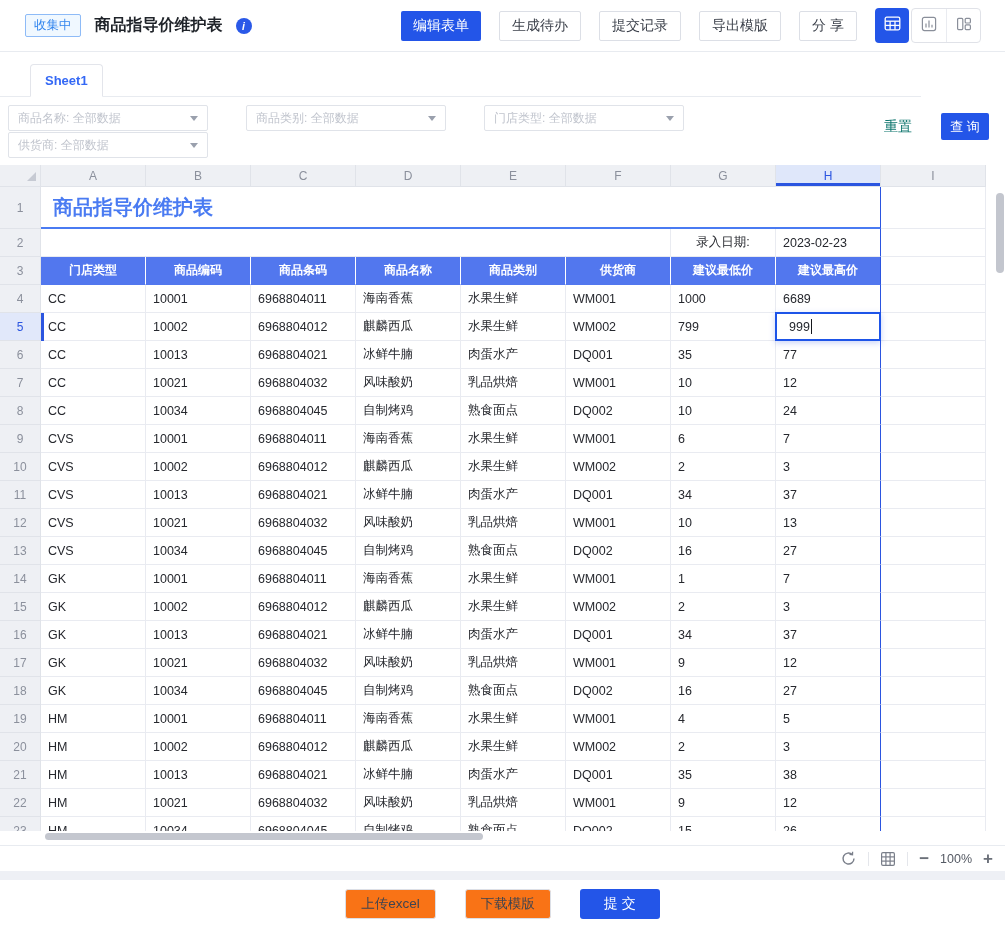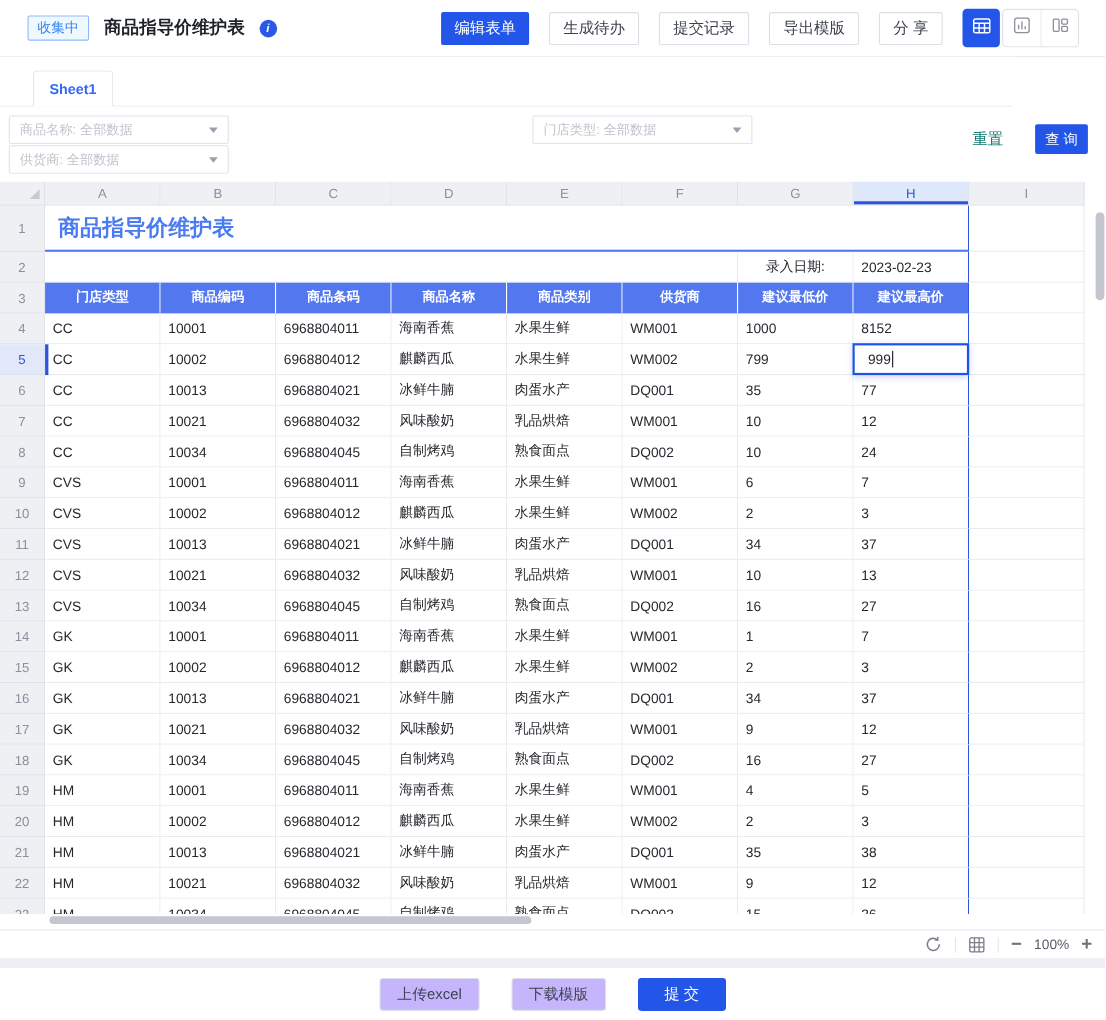--- a/index.html
+++ b/index.html
@@ -84,21 +84,21 @@
              background:#fff;display:flex;align-items:center;justify-content:flex-end;padding-right:12px;gap:11px;}
   .sb-ic{display:flex;align-items:center;justify-content:center;cursor:pointer;}
   .vsep{width:1px;height:14px;background:#e4e6eb;}
   .zoomtxt{font-size:12.5px;color:#555a64;}
   .pm{font-size:17px;color:#6b7079;line-height:1;cursor:pointer;font-weight:bold;}
   .graystrip{position:absolute;left:0;top:871px;width:1005px;height:9px;background:#eef0f5;}
 
   
   .footer{position:absolute;left:0;top:880px;width:1005px;height:47px;background:#fff;
           display:flex;align-items:center;justify-content:center;gap:29px;}
-  .fbtn{height:30px;border:1px solid #dcdfe6;border-radius:3px;background:#c4b5fd;color:#3f4450;font-size:13.5px;
+  .fbtn{height:30px;border:1px solid #dcdfe6;border-radius:3px;background:#f97316;color:#3f4450;font-size:13.5px;
         display:flex;align-items:center;justify-content:center;padding:0 15px;box-sizing:border-box;cursor:pointer;}
   .fbtn.primary{background:#2355e8;border:none;color:#fff;width:80px;font-size:14px;}
 </style>
 </head>
 <body>
 
 <div id="app">
 
   <div class="topbar">
     <span class="badge">收集中</span>
@@ -154,20 +154,24 @@
 
   <div class="tabstrip">
     <div class="tab">Sheet1</div>
   </div>
 
   <div class="filters">
     <div class="dropdown f1">
       <span class="ddlabel">商品名称: 全部数据</span>
       <span class="caret"></span>
     </div>
+    <div class="dropdown f2">
+      <span class="ddlabel">商品类别: 全部数据</span>
+      <span class="caret"></span>
+    </div>
     <div class="dropdown f3">
       <span class="ddlabel">门店类型: 全部数据</span>
       <span class="caret"></span>
     </div>
     <div class="dropdown f4">
       <span class="ddlabel">供货商: 全部数据</span>
       <span class="caret"></span>
     </div>
     <span class="resetlink">重置</span>
     <button class="querybtn">查 询</button>
@@ -213,21 +217,21 @@
         </div>
         <div class="srow">
           <div class="gut">4</div>
           <div class="cell">CC</div>
           <div class="cell">10001</div>
           <div class="cell">6968804011</div>
           <div class="cell">海南香蕉</div>
           <div class="cell">水果生鲜</div>
           <div class="cell">WM001</div>
           <div class="cell">1000</div>
-          <div class="cell hcol">8152</div>
+          <div class="cell hcol">6689</div>
           <div class="cell icell"></div>
         </div>
         <div class="srow activerow">
           <div class="gut active">5</div>
           <div class="cell">CC</div>
           <div class="cell">10002</div>
           <div class="cell">6968804012</div>
           <div class="cell">麒麟西瓜</div>
           <div class="cell">水果生鲜</div>
           <div class="cell">WM002</div>

